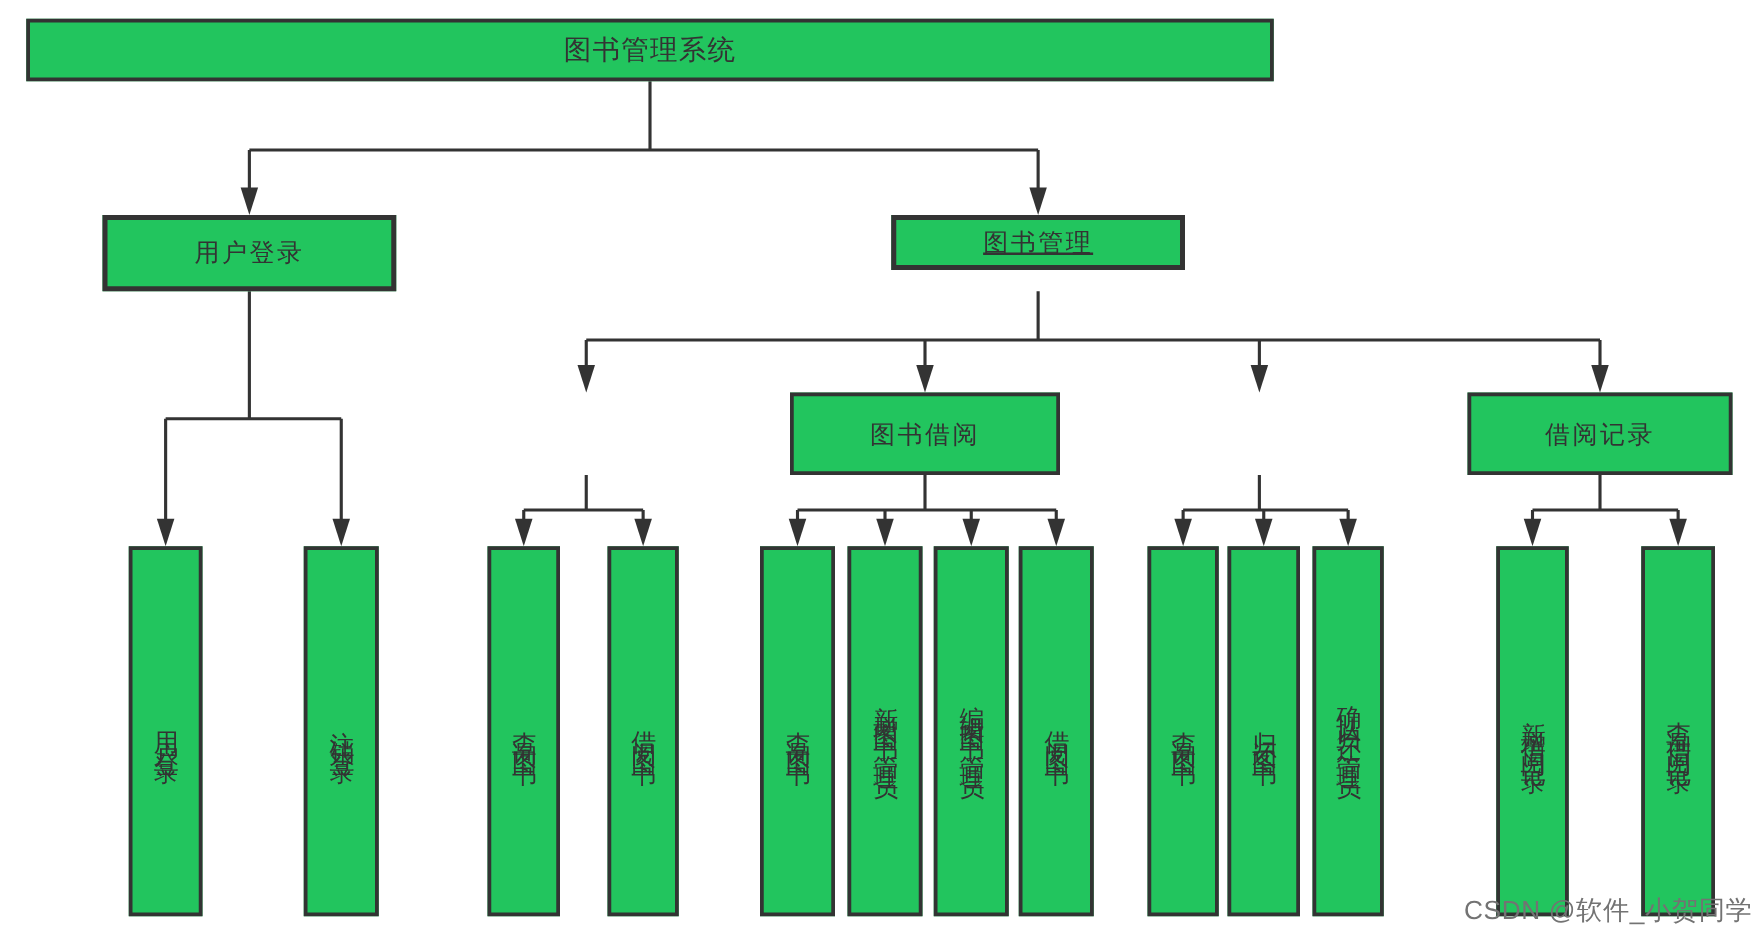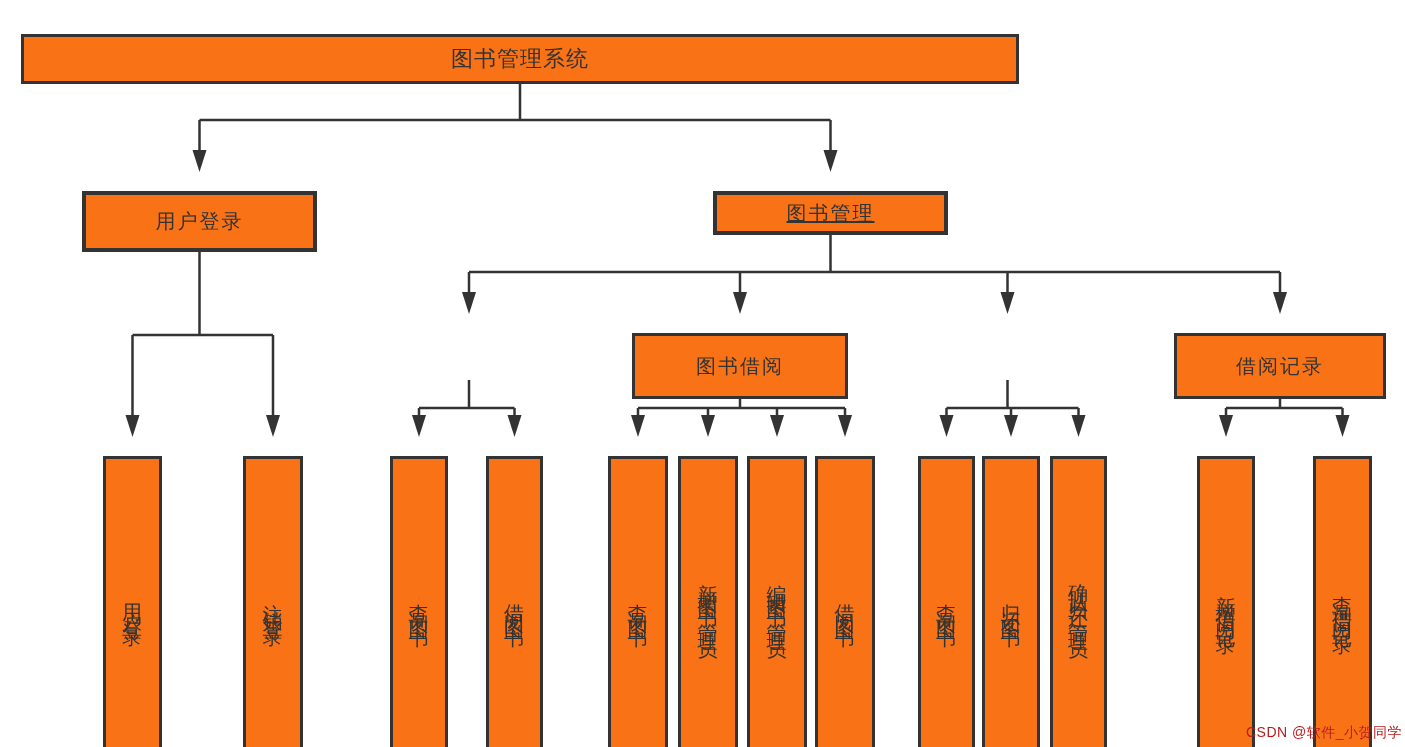--- a/index.html
+++ b/index.html
@@ -15,45 +15,44 @@
   .connectors {
     position: absolute;
     left: 0; top: 0;
     width: 1405px; height: 747px;
     pointer-events: none;
   }
   .node {
     position: absolute;
     box-sizing: border-box;
     border: 3px solid #333333;
-    background: #f97316;
+    background: #22c55e;
     display: flex;
     align-items: center;
     justify-content: center;
     text-align: center;
-    margin-top: 19px;
   }
   .hnode { font-size: 20px; letter-spacing: 2px; }
   .rootnode { font-size: 22px; letter-spacing: 1px; }
   .lvl2 { border-width: 4px; }
   .vnode span {
     writing-mode: vertical-rl;
     text-orientation: mixed;
     font-size: 20px;
     letter-spacing: 8px;
     line-height: 1.2;
     white-space: nowrap;
   }
   .watermark {
     position: absolute;
     right: 3px;
     bottom: 5px;
-    font-size: 14px;
+    font-size: 21px;
     letter-spacing: 0.5px;
-    color: #b91c1c;
+    color: #737373;
     pointer-events: none;
   }
 </style>
 </head>
 <body>
 
 <div class="stage">
 
   <svg class="connectors" viewBox="0 0 1405 747" xmlns="http://www.w3.org/2000/svg">
     <g stroke="#333333" stroke-width="2.5" fill="none">

